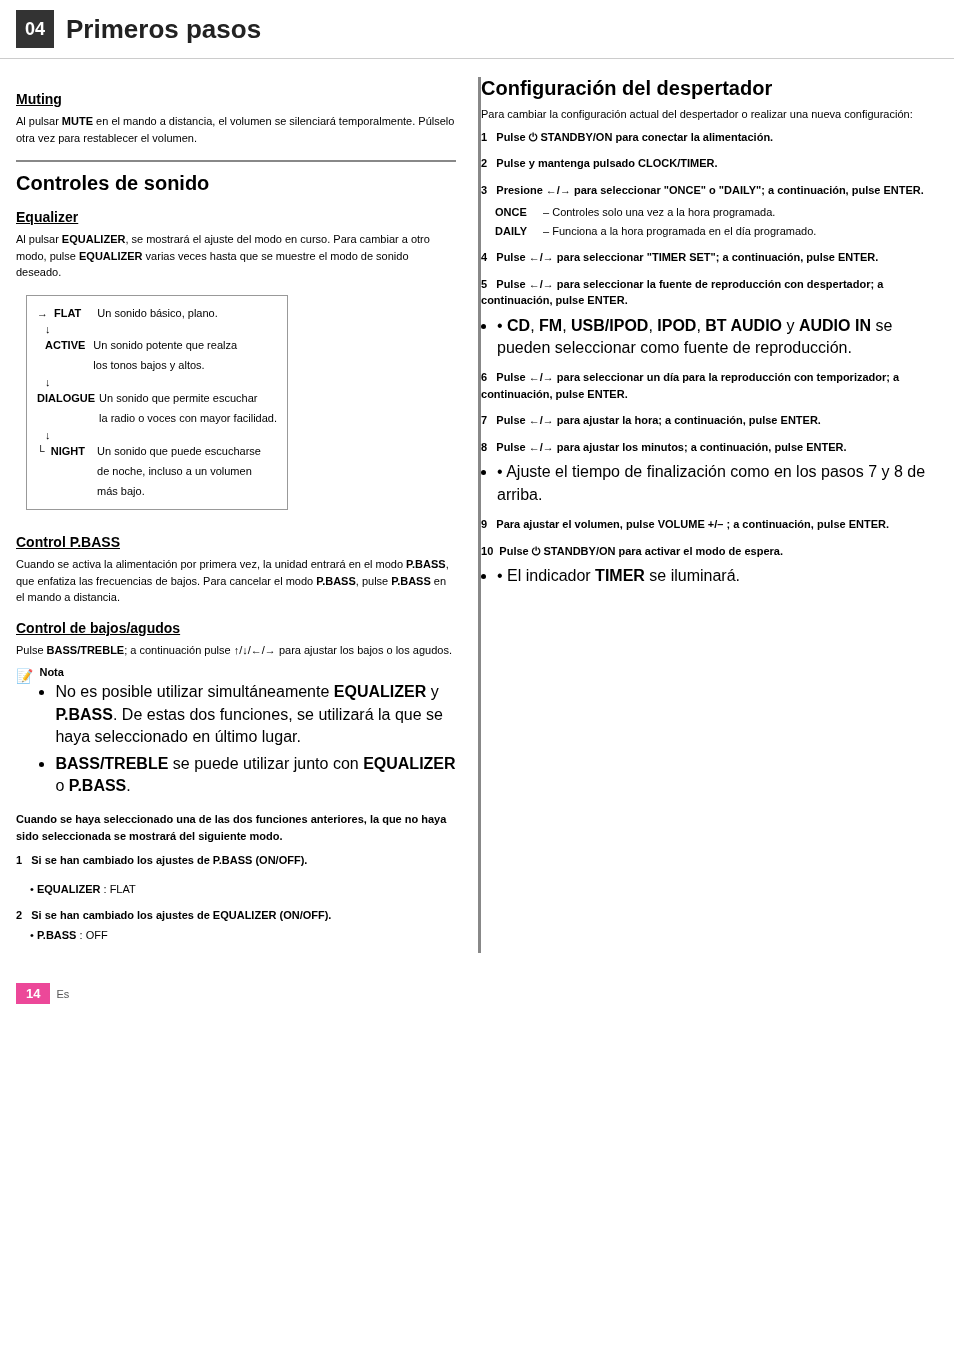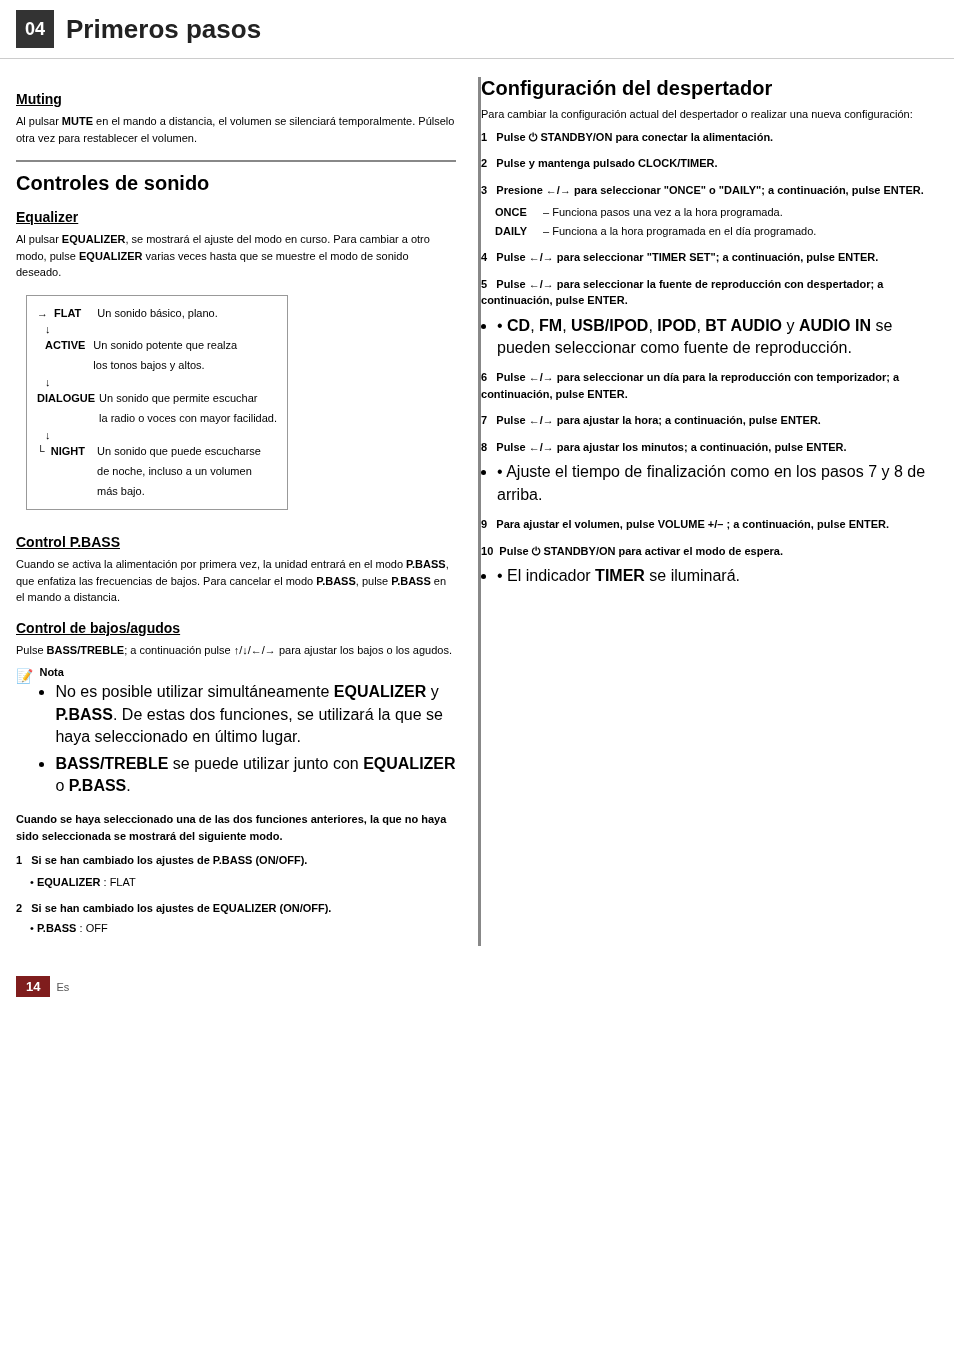--- a/index.html
+++ b/index.html
@@ -146,21 +146,21 @@
     }
 
     .page-footer {
       display: flex;
       align-items: center;
       padding: 10px 16px;
       margin-top: 20px;
     }
 
     .page-num {
-      background: #7f1d1d;
+      background: #ec4899;
       color: #fff;
       font-weight: bold;
       font-size: 13px;
       padding: 3px 10px;
       margin-right: 6px;
     }
 
     .lang-code {
       font-size: 11px;
       color: #555;
@@ -264,21 +264,21 @@
       </div>
 
       
       <p class="bold-warning">
         Cuando se haya seleccionado una de las dos funciones anteriores, la que no haya sido seleccionada se mostrará del siguiente modo.
       </p>
 
       
       <div class="step-block">
         <div><strong>1&nbsp;&nbsp;&nbsp;Si se han cambiado los ajustes de P.BASS (ON/OFF).</strong></div>
-        <div style="margin-left:14px; margin-top:5px;">
+        <div style="margin-left:14px; margin-top:12px;">
           • <strong>EQUALIZER</strong> : FLAT
         </div>
       </div>
 
       
       <div class="step-block">
         <div><strong>2&nbsp;&nbsp;&nbsp;Si se han cambiado los ajustes de EQUALIZER (ON/OFF).</strong></div>
         <div style="margin-left:14px; margin-top:3px;">
           • <strong>P.BASS</strong> : OFF
         </div>
@@ -297,21 +297,21 @@
 
       <div class="step-block">
         <p><strong>2&nbsp;&nbsp;&nbsp;Pulse y mantenga pulsado CLOCK/TIMER.</strong></p>
       </div>
 
       <div class="step-block">
         <p><strong>3&nbsp;&nbsp;&nbsp;Presione ←/→ para seleccionar "ONCE" o "DAILY"; a continuación, pulse ENTER.</strong></p>
         <div class="once-daily-table">
           <div class="once-daily-row">
             <span class="once-label"><strong>ONCE</strong></span>
-            <span>– Funciona pasos una vez a la hora programada.</span>
+            <span>– Controles solo una vez a la hora programada.</span>
           </div>
           <div class="once-daily-row">
             <span class="once-label"><strong>DAILY</strong></span>
             <span>– Funciona a la hora programada en el día programado.</span>
           </div>
         </div>
       </div>
 
       <div class="step-block">
         <p><strong>4&nbsp;&nbsp;&nbsp;Pulse ←/→ para seleccionar "TIMER SET"; a continuación, pulse ENTER.</strong></p>

